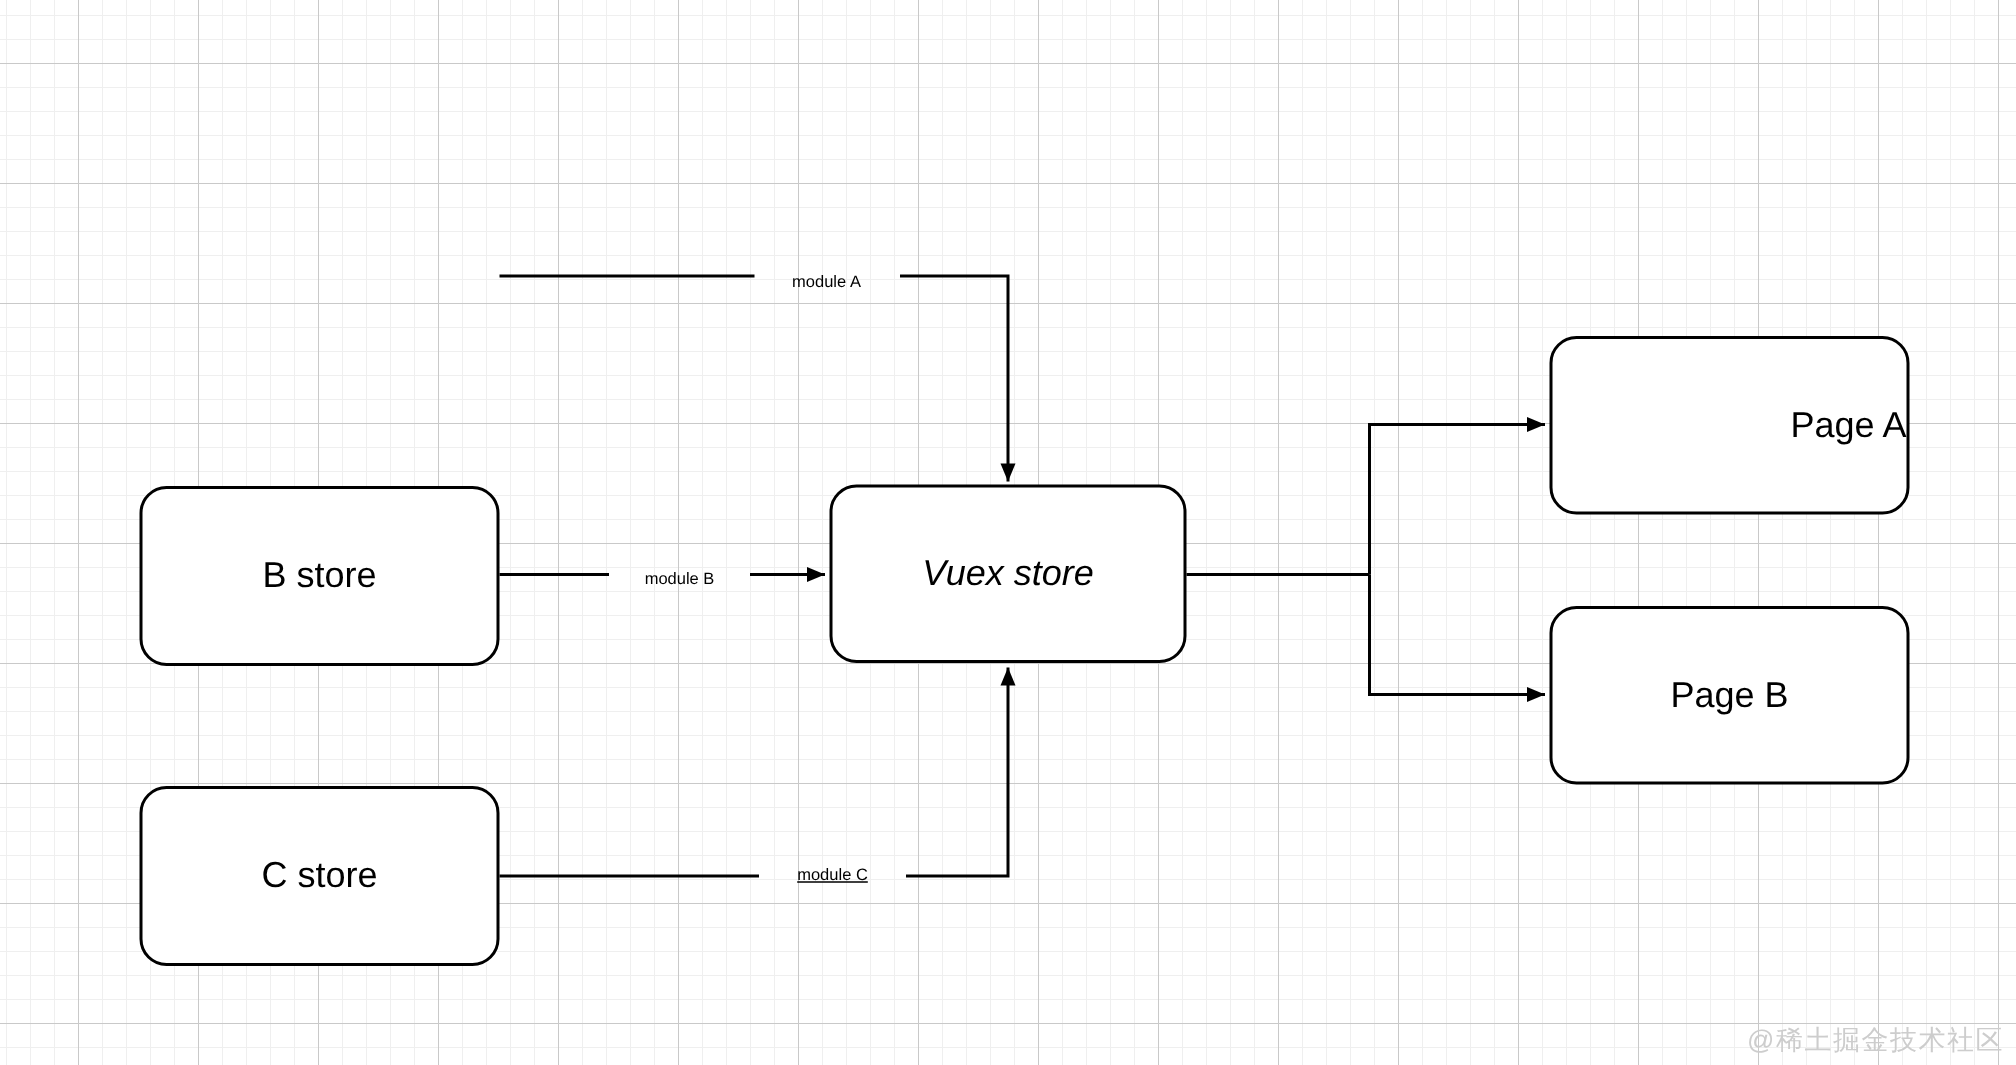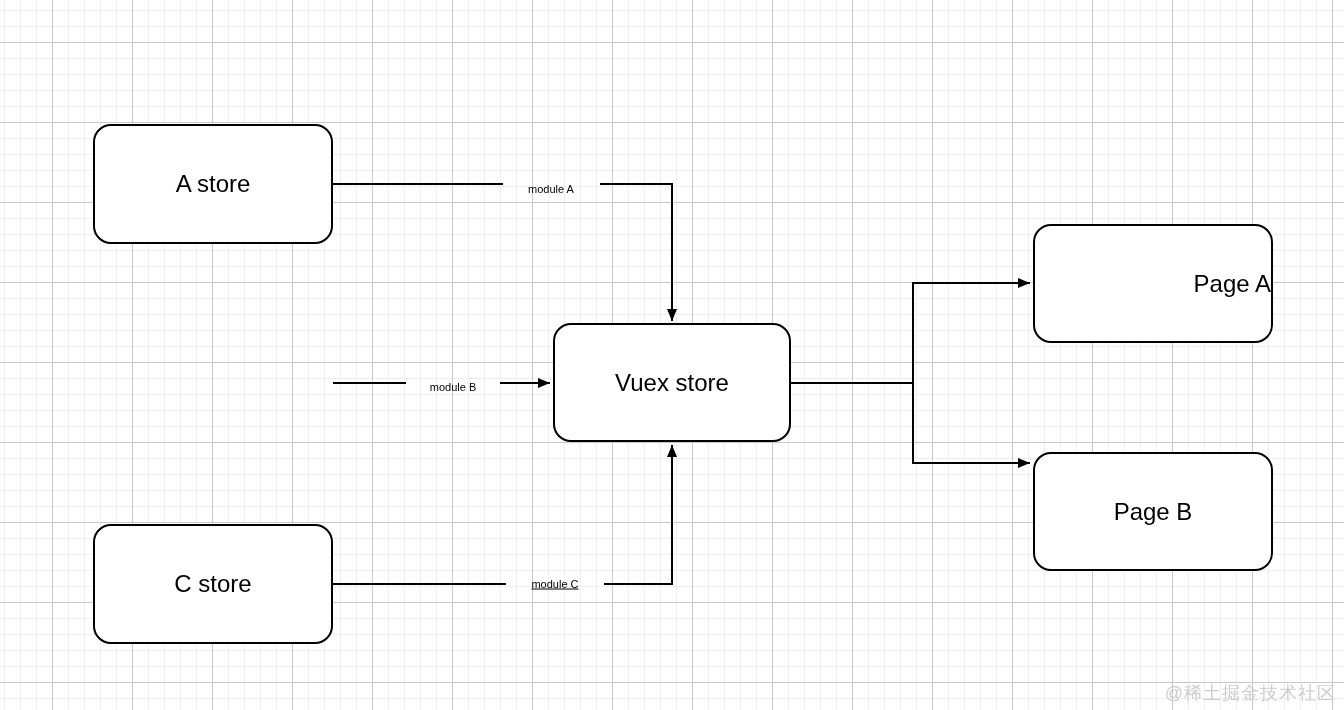--- a/index.html
+++ b/index.html
@@ -56,23 +56,23 @@
     right: 8px;
     bottom: 5px;
     font-size: 18px;
     color: #cdcdcd;
     letter-spacing: 1px;
   }
   
   #node-a-store   { left: 93px;   top: 124px; width: 240px; height: 120px; }
   #node-b-store   { left: 93px;   top: 324px; width: 240px; height: 120px; }
   #node-c-store   { left: 93px;   top: 524px; width: 240px; height: 120px; }
-  #node-vuex      { left: 553px;  top: 323px; width: 238px; height: 119px; }
+  #node-vuex      { left: 553px;  top: 323px; width: 238px; height: 119px; font-style: italic; }
   #node-page-a    { left: 1033px; top: 224px; width: 240px; height: 119px; justify-content: flex-end; }
-  #node-page-b    { left: 1033px; top: 404px; width: 240px; height: 119px; margin-top: 48px; }
+  #node-page-b    { left: 1033px; top: 404px; width: 240px; height: 119px; }
   
   #label-module-a { left: 551px; top: 189px; }
   #label-module-b { left: 453px; top: 387px; }
   #label-module-c { left: 555px; top: 584px; text-decoration: underline; }
 </style>
 </head>
 <body>
 
 <div class="canvas">
 
@@ -92,22 +92,22 @@
 
       <path d="M333,584 H506"></path>
       <path d="M604,584 H672 V445" marker-end="url(#arrow)"></path>
 
       <path d="M791,383 H913"></path>
       <path d="M913,383 V283 H1030" marker-end="url(#arrow)"></path>
       <path d="M913,383 V463 H1030" marker-end="url(#arrow)"></path>
     </g>
   </svg>
 
-  <div class="node" id="node-a-store">
-    <span>A store</span>
+  <div class="node" id="node-b-store">
+    <span>B store</span>
   </div>
   <div class="node" id="node-c-store">
     <span>C store</span>
   </div>
   <div class="node" id="node-vuex">
     <span>Vuex store</span>
   </div>
   <div class="node" id="node-page-a">
     <span>Page A</span>
   </div>

